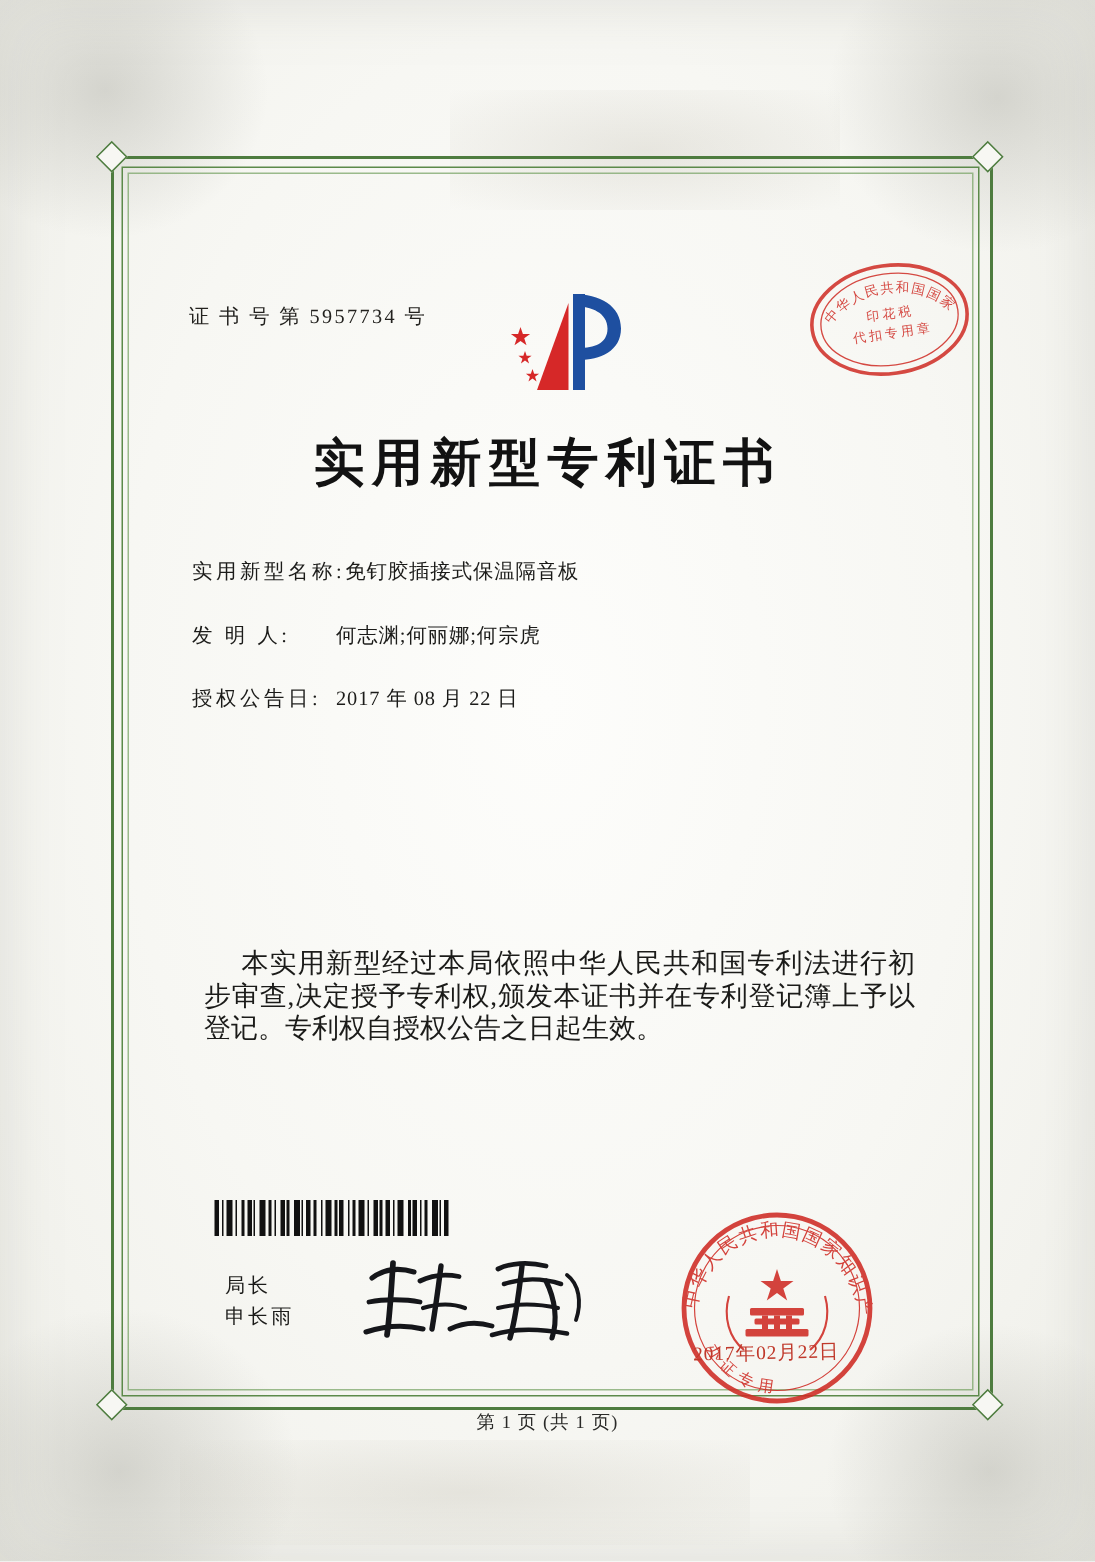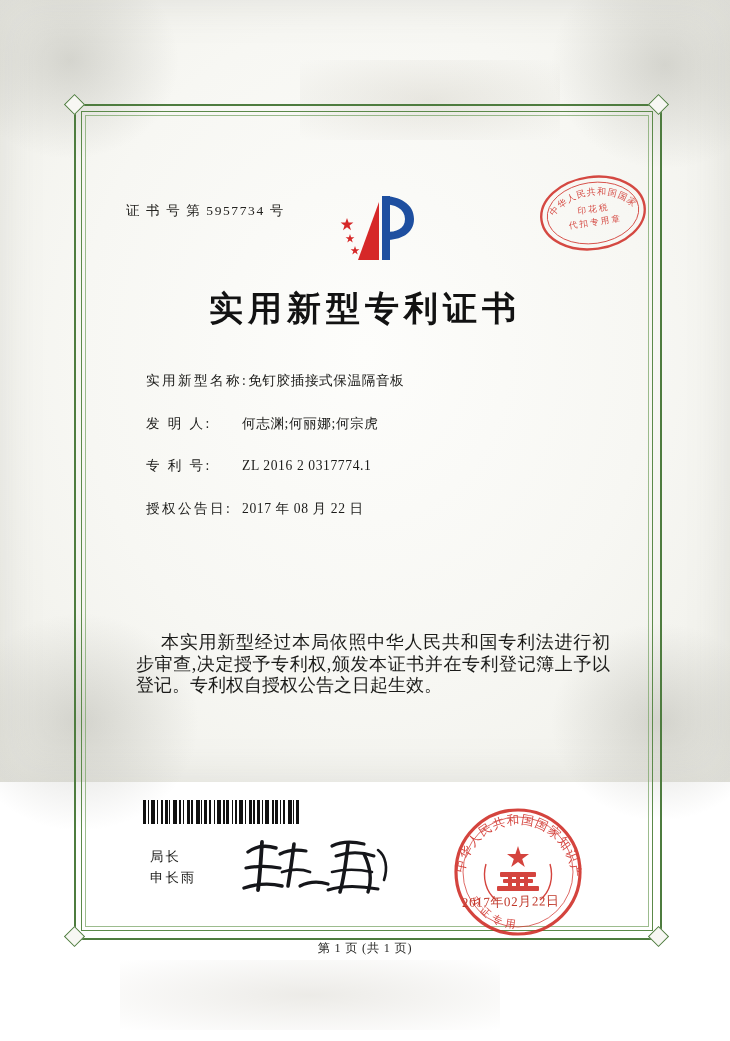--- a/index.html
+++ b/index.html
@@ -12,21 +12,21 @@
     height: 1041px;
     font-family: "Liberation Serif", "DejaVu Serif", serif;
     color: #1a1a1a;
     position: relative;
     overflow: hidden;
   }
   .page {
     position: absolute;
     left: 0; top: 0;
     width: 730px;
-    height: 782px;
+    height: 1041px;
     background:
       radial-gradient(ellipse at 50% 45%, #fdfdfb 0%, #f7f7f3 55%, #efefe9 100%);
   }
   
   .paper-edge {
     position: absolute;
     left: 0; top: 0; right: 0; bottom: 0;
     box-shadow: inset 0 0 45px rgba(120,120,110,0.18);
     pointer-events: none;
   }
@@ -106,21 +106,21 @@
     font-size: 34px;
     font-weight: bold;
     letter-spacing: 5px;
     color: #121212;
     font-family: "Liberation Serif", "DejaVu Serif", serif;
   }
 
   
   .fields {
     position: absolute;
-    left: 146px; top: 372px;
+    left: 128px; top: 372px;
     width: 470px;
   }
   .field-row {
     font-size: 13.6px;
     color: #1b1b19;
     margin-bottom: 24.5px;
     letter-spacing: 0.4px;
     white-space: nowrap;
   }
   .field-label {
@@ -264,23 +264,20 @@
   </div>
 
   <div class="main-title">实用新型专利证书</div>
 
   <div class="fields">
     <div class="field-row">
       <span class="field-label">实用新型名称:</span><span class="field-value">免钉胶插接式保温隔音板</span>
     </div>
     <div class="field-row">
       <span class="field-label">发 明 人:</span><span class="field-value">何志渊;何丽娜;何宗虎</span>
-    </div>
-    <div class="field-row">
-      <span class="field-label">专 利 号:</span><span class="field-value">ZL 2016 2 0317774.1</span>
     </div>
     <div class="field-row">
       <span class="field-label">授权公告日:</span><span class="field-value">2017 年 08 月 22 日</span>
     </div>
   </div>
 
   <div class="body-text">
     <p>本实用新型经过本局依照中华人民共和国专利法进行初步审查,决定授予专利权,颁发本证书并在专利登记簿上予以登记。专利权自授权公告之日起生效。</p>
   </div>
 

